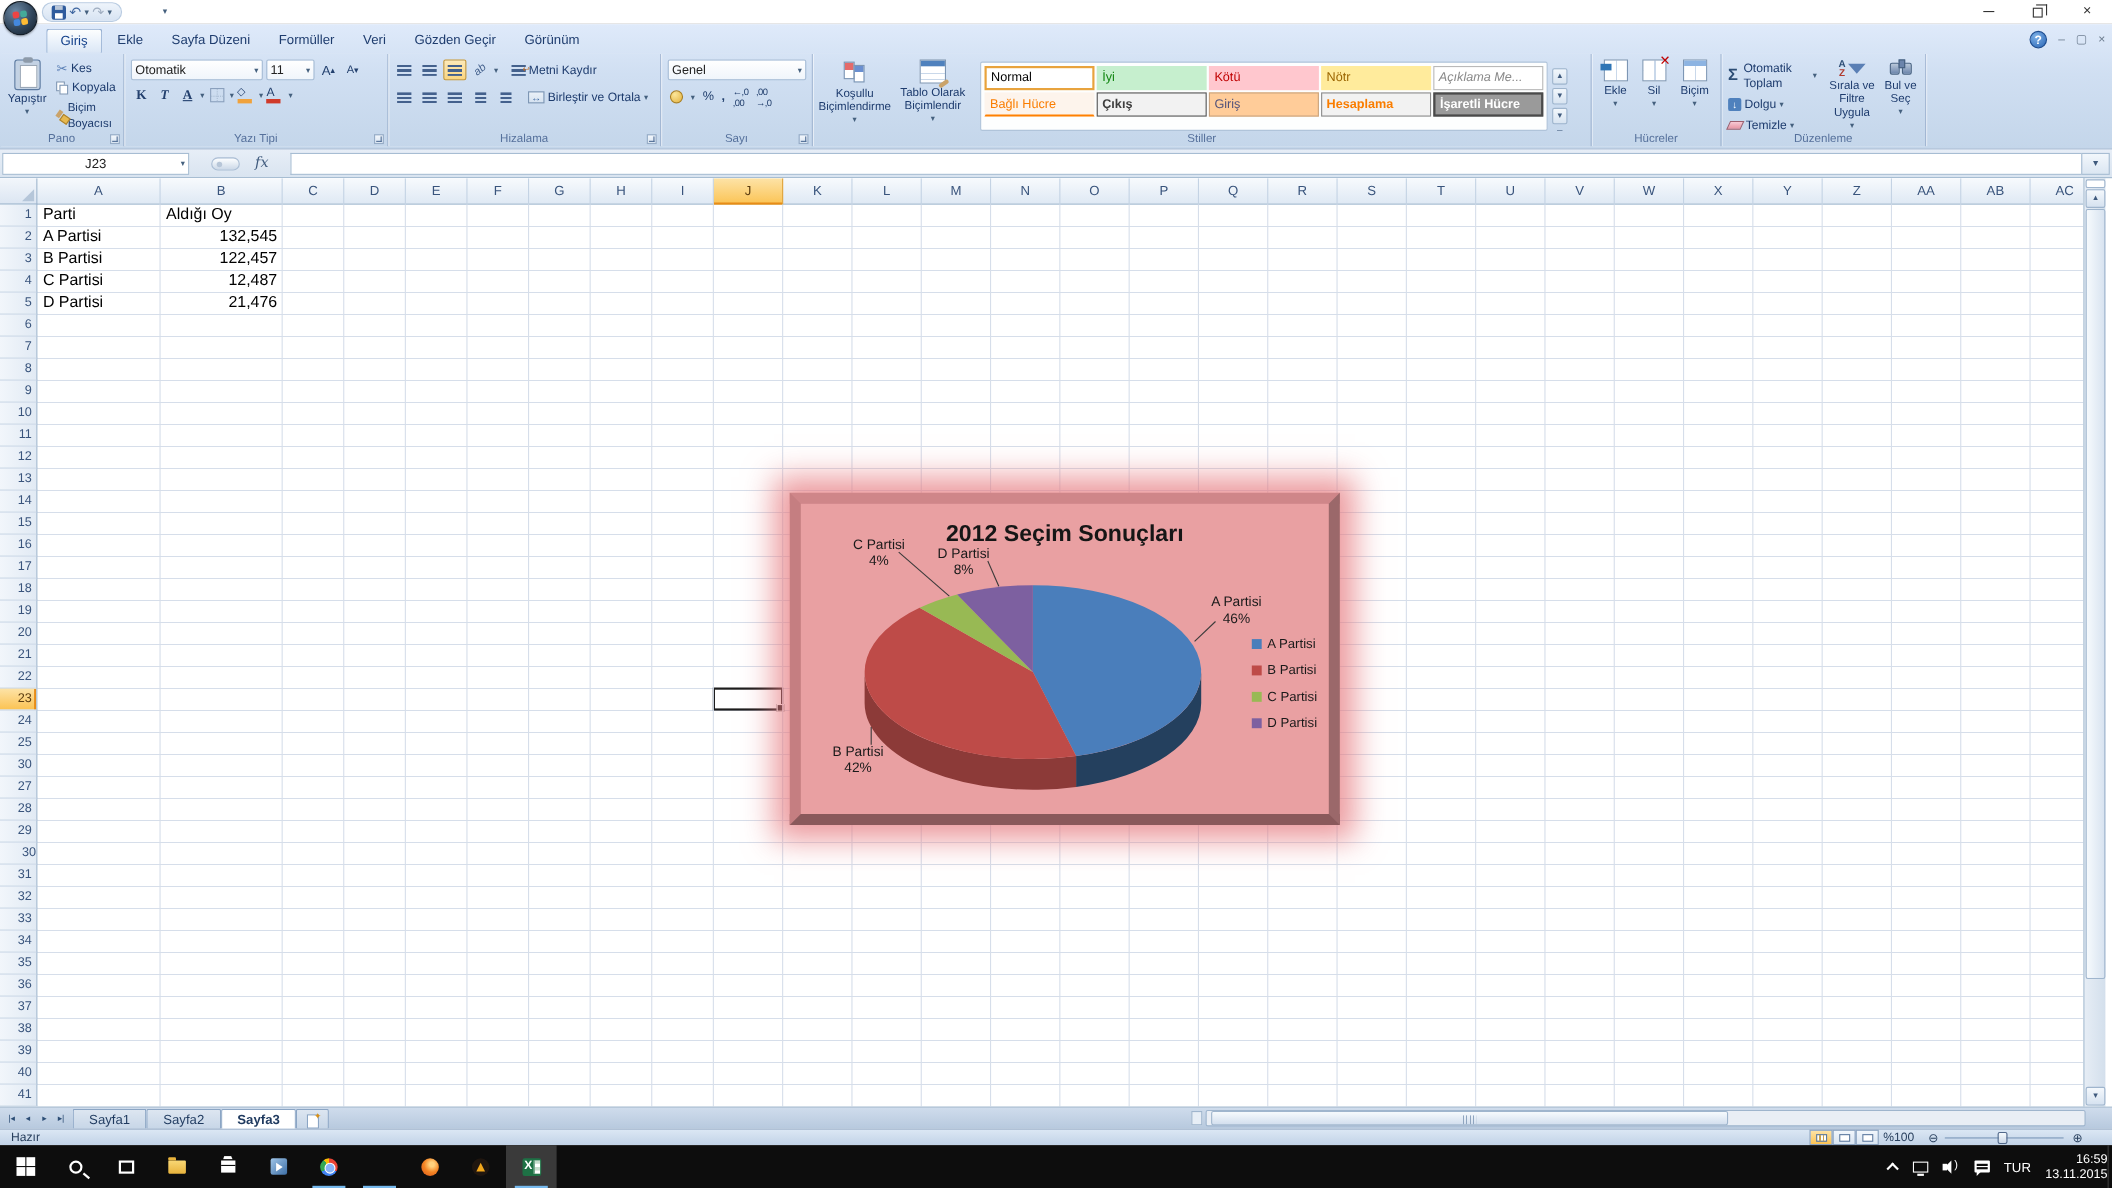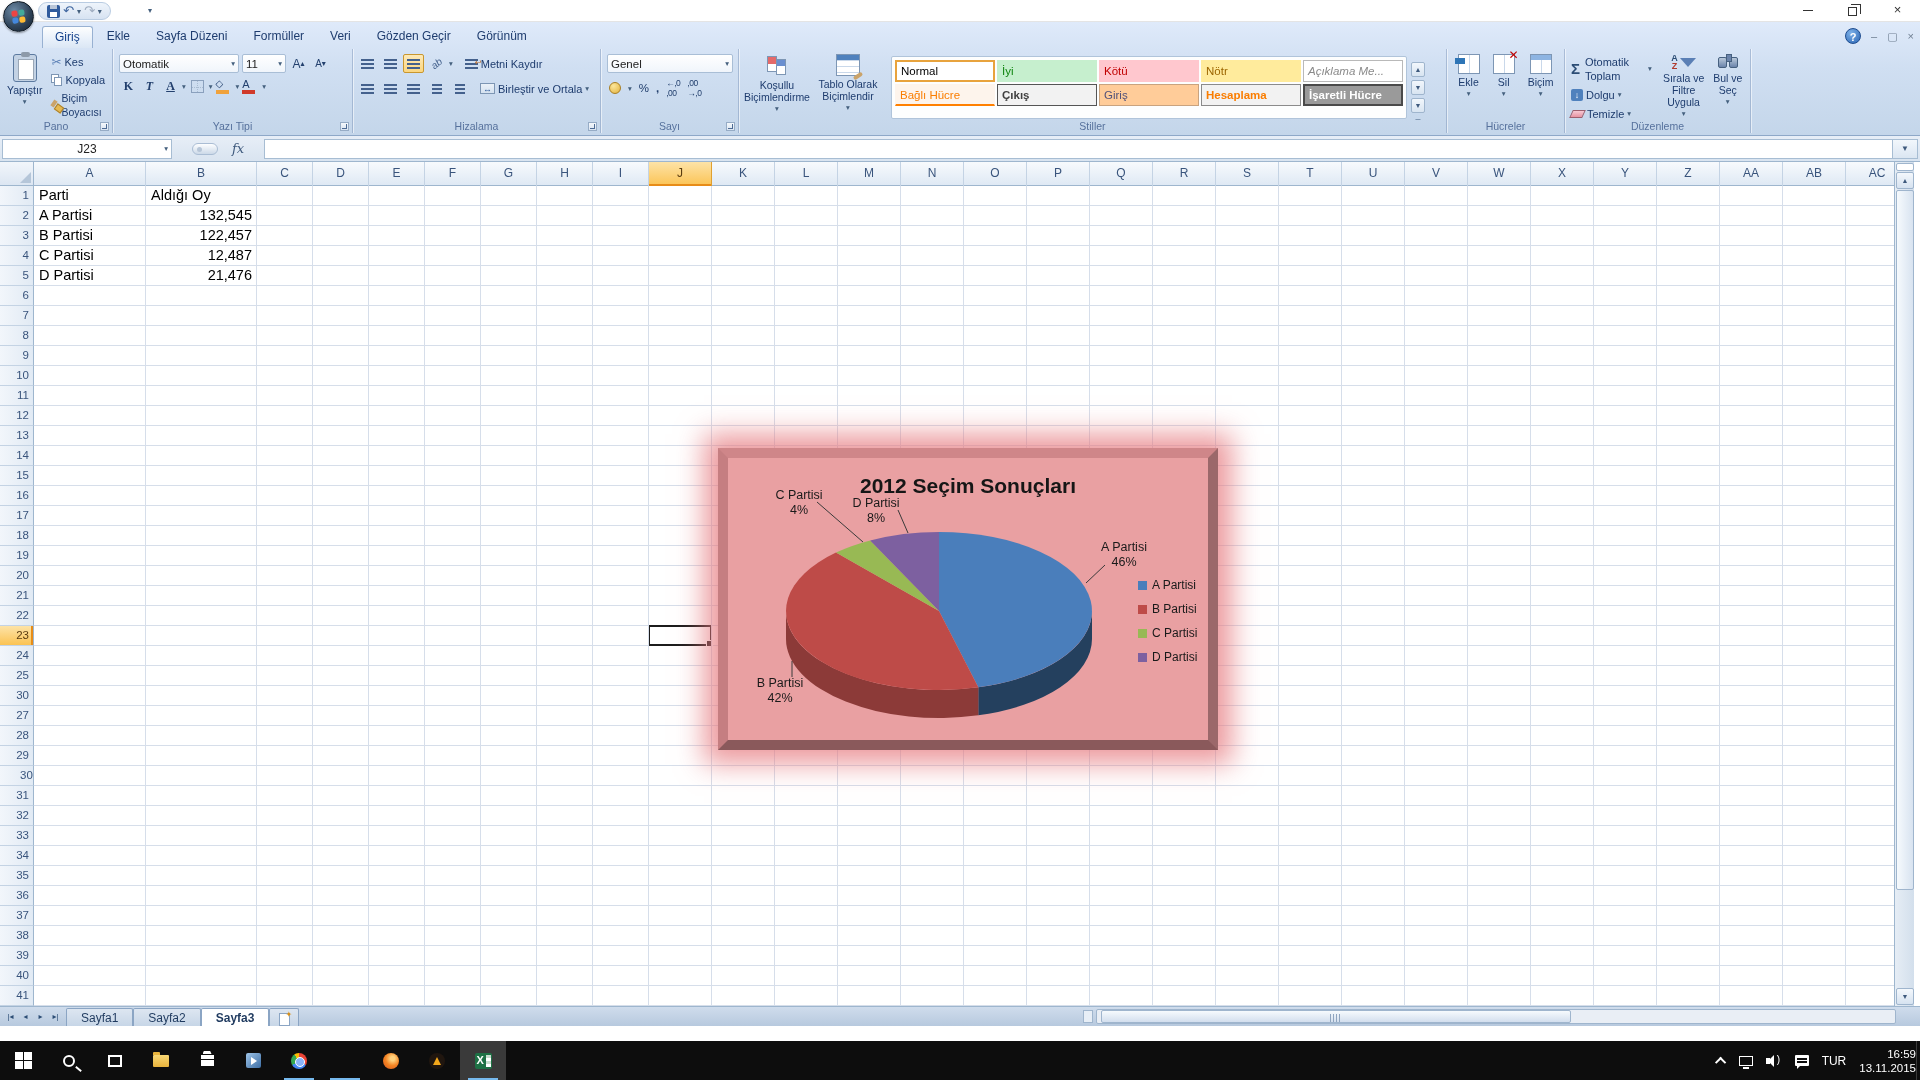--- a/index.html
+++ b/index.html
@@ -773,20 +773,40 @@
     <div id="ins-sheet"></div>
     <div id="tab-fill"></div>
     <div id="tab-split"></div>
     <div id="hscroll">
       <div id="hs-thumb">
           <span id="hs-grip"></span>
         </div>
     </div>
   </div>
 
+  <div id="statusbar">
+    <span id="status-mode">Hazır</span>
+    <div id="view-btns">
+      <span class="vb active">
+          <i></i>
+        </span>
+      <span class="vb">
+          <i></i>
+        </span>
+      <span class="vb">
+          <i></i>
+        </span>
+    </div>
+    <span id="zoom-pct">%100</span>
+    <span id="zoom-minus">⊖</span>
+    <span id="zoom-track"></span>
+    <span id="zoom-tick"></span>
+    <span id="zoom-thumb"></span>
+    <span id="zoom-plus">⊕</span>
+  </div>
 
   <div id="taskbar">
     <div id="taskbar-apps" style="display:flex;">
         <div class="tb-cell">
           <div class="ic-start">
             <i></i>
             <i></i>
             <i></i>
             <i></i>
           </div>

